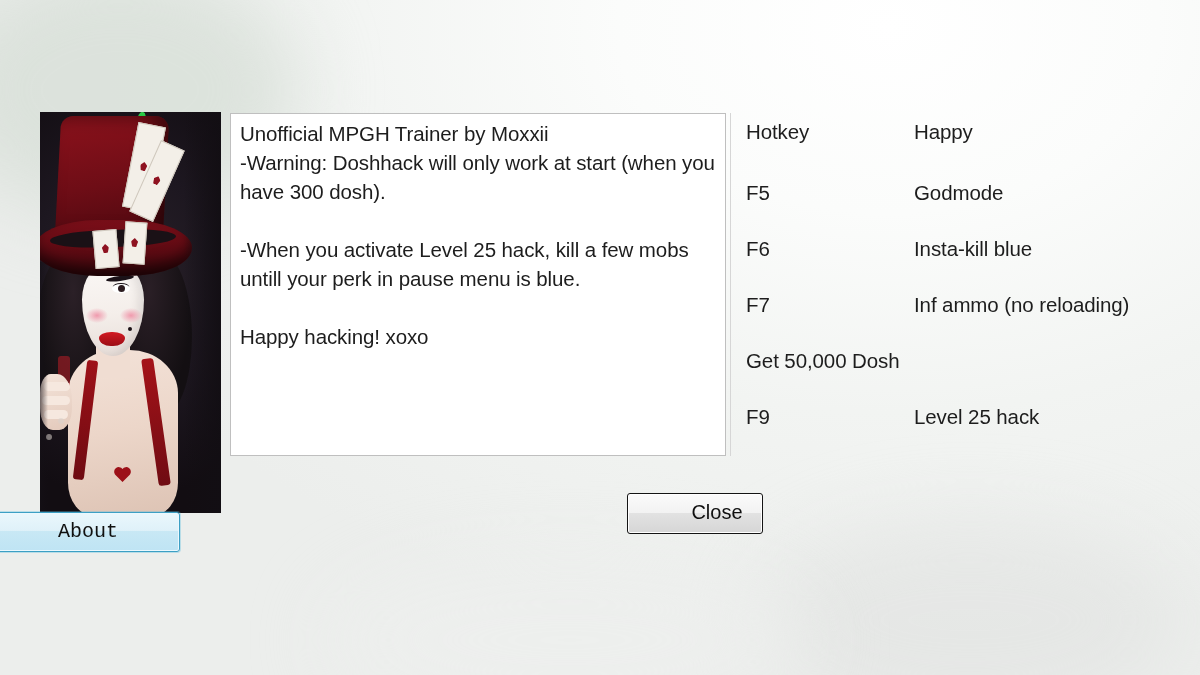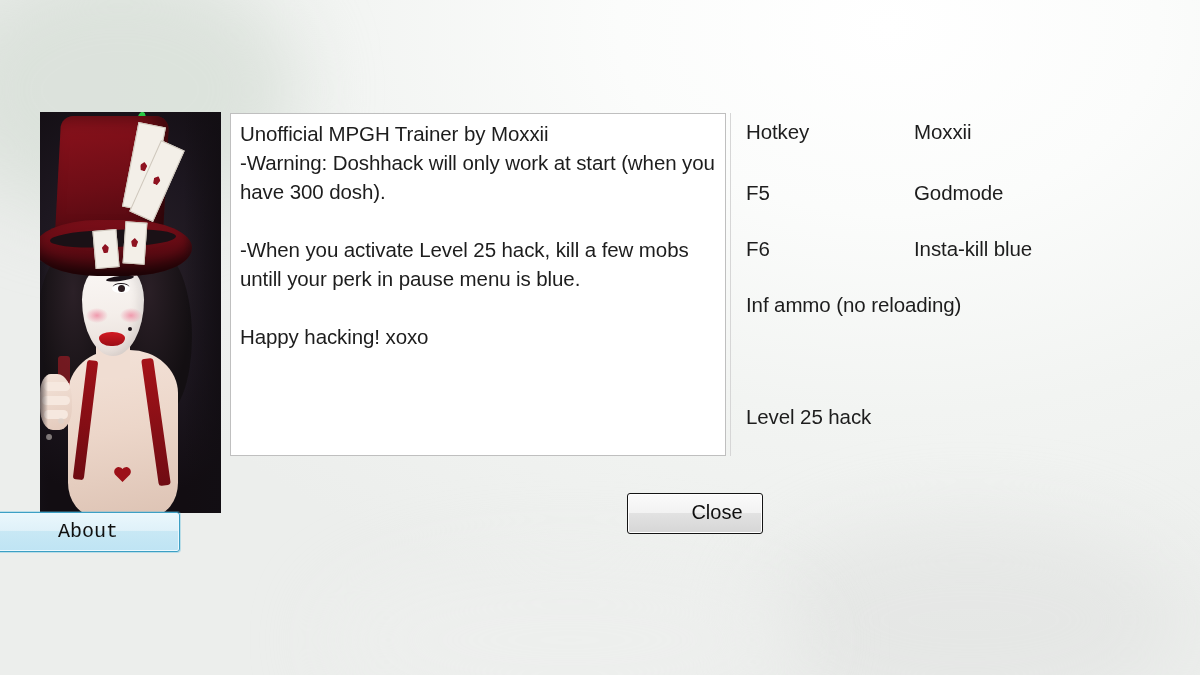--- a/index.html
+++ b/index.html
@@ -426,37 +426,40 @@
 -When you activate Level 25 hack, kill a few mobs untill your perk in pause menu is blue.
 
 Happy hacking! xoxo</div>
     </div>
 
     <div id="v-sep"></div>
 
     <div id="hotkey-table">
       <div class="hk-row header">
         <div class="hk-key">Hotkey</div>
-        <div class="hk-effect">Moxxii</div>
+        <div class="hk-effect">Happy</div>
       </div>
 
       <div class="hk-row">
         <div class="hk-key">F5</div>
         <div class="hk-effect">Godmode</div>
       </div>
       <div class="hk-row">
         <div class="hk-key">F6</div>
         <div class="hk-effect">Insta-kill blue</div>
       </div>
       <div class="hk-row">
+        <div class="hk-key">F7</div>
         <div class="hk-effect">Inf ammo (no reloading)</div>
       </div>
       <div class="hk-row">
+        <div class="hk-effect">Get 50,000 Dosh</div>
       </div>
       <div class="hk-row">
+        <div class="hk-key">F9</div>
         <div class="hk-effect">Level 25 hack</div>
       </div>
     </div>
 
   </div>
 
   <div id="about-button">
     <span class="btn-label">About</span>
   </div>
 

